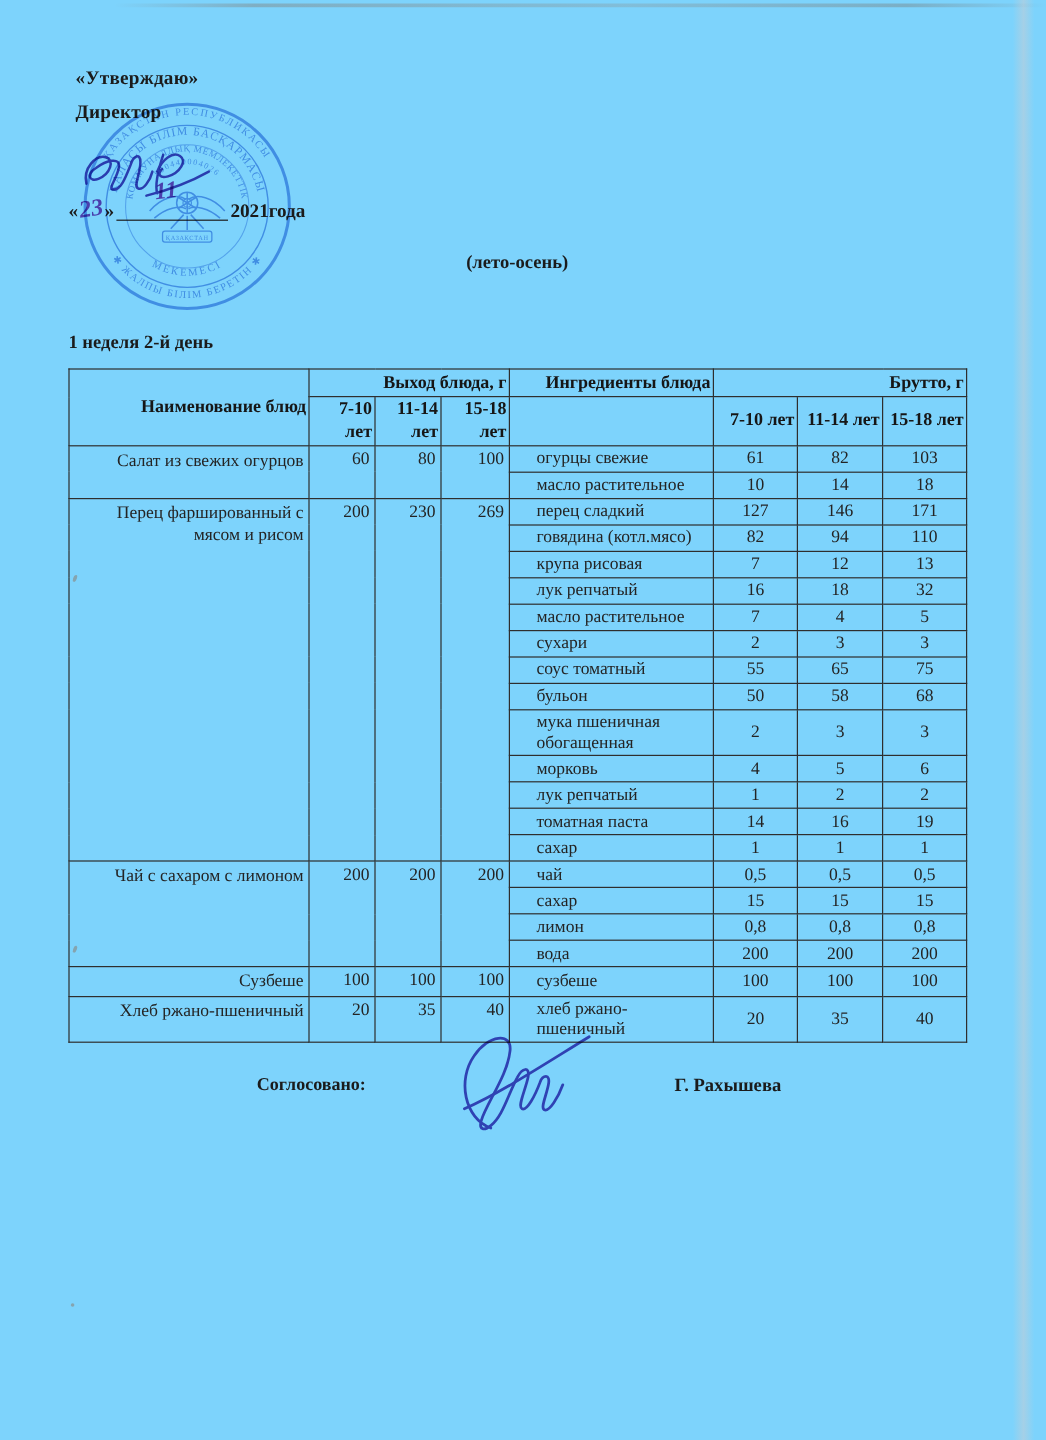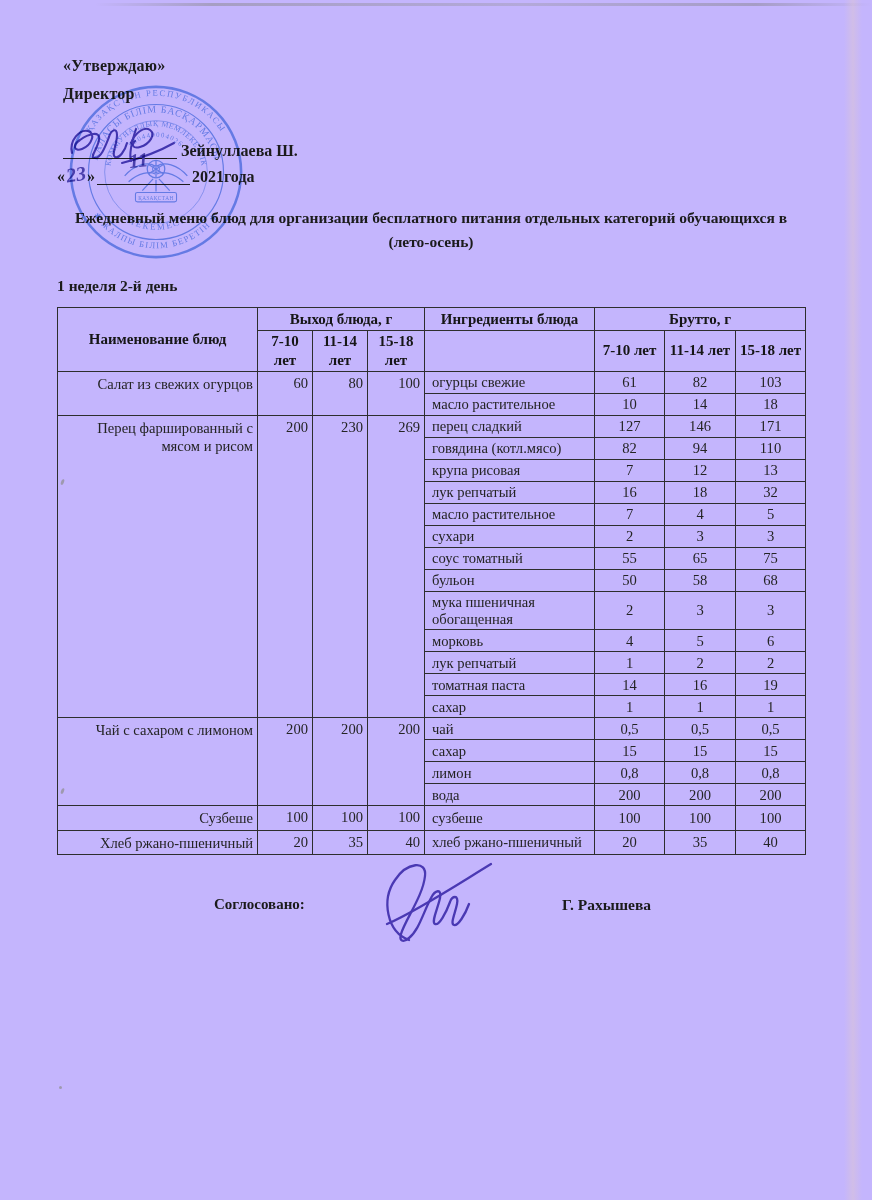--- a/index.html
+++ b/index.html
@@ -1,19 +1,19 @@
 <!DOCTYPE html>
 <html><head>
 <meta charset="utf-8">
 <title>Document</title>
 <style>
   html,body{margin:0;padding:0;background:#e9e9e7;}
   .page{
     position:relative;width:872px;height:1200px;margin:0 auto;
-    background:#c4b5fd;overflow:hidden;
+    background:#7dd3fc;overflow:hidden;
     font-family:"Liberation Serif","DejaVu Serif",serif;
     color:#262626;
   }
   
   .scan-edge{position:absolute;left:95px;top:3px;width:777px;height:3px;
     background:linear-gradient(90deg,rgba(120,120,115,0),rgba(130,130,125,.45) 15%,rgba(140,140,135,.3) 55%,rgba(120,120,115,.4) 85%,rgba(120,120,115,0));
     border-radius:2px;}
   .scan-streak{position:absolute;left:844px;top:0;width:18px;height:1200px;
     background:linear-gradient(90deg,rgba(228,198,192,0),rgba(229,203,196,.38),rgba(228,198,192,0));}
   .speck{position:absolute;background:#8a8a86;opacity:.65;border-radius:60% 40% 55% 45%;}
@@ -40,50 +40,46 @@
   
   .title-block{position:absolute;left:57px;top:206px;width:748px;text-align:center;
     font-weight:bold;font-size:15.5px;line-height:23px;color:#1b1b1b;z-index:2;}
   .season{margin-top:1px;}
   .week-day{position:absolute;left:57px;top:277px;font-weight:bold;font-size:15.5px;color:#1b1b1b;z-index:2;text-align:center;}
   
   table.menu{position:absolute;left:57px;top:307px;width:748px;border-collapse:collapse;
     table-layout:fixed;z-index:2;font-size:14.6px;color:#242424;}
   table.menu,table.menu th,table.menu td{border:1px solid #2e2e2e;}
   table.menu{border-width:1.6px;}
-  table.menu th{font-weight:bold;font-size:15px;color:#161616;padding:1px 2px;line-height:1.25;text-align:center;vertical-align:middle;}
+  table.menu th{font-weight:bold;font-size:15px;color:#161616;padding:1px 2px;line-height:1.25;text-align:right;vertical-align:middle;}
   thead tr.h1 th{height:20px;}
   thead tr.h2 th{height:34px;}
   table.menu td{padding:2.5px 4px 1.5px;line-height:1.15;height:17px;vertical-align:middle;}
   table.menu td.dish{vertical-align:top;text-align:right;padding-left:5px;line-height:1.3;padding-top:3px;}
-  table.menu td.ing{text-align:left;padding-left:7px;}
+  table.menu td.ing{text-align:left;padding-left:22px;}
   table.menu td.num{text-align:center;}
   table.menu td.numtop{text-align:right;vertical-align:top;padding-top:3px;}
   
   .agreed-label{position:absolute;left:214px;top:896px;font-weight:bold;font-size:15px;color:#1b1b1b;z-index:2;}
   .agreed-name{position:absolute;left:562px;top:896px;font-weight:bold;font-size:15.5px;color:#1b1b1b;z-index:2;}
 </style>
 </head>
 <body>
 
 <div class="page">
 
   <div class="scan-edge"></div>
   <div class="scan-streak"></div>
   <div class="speck s1"></div>
   <div class="speck s2"></div>
   <div class="speck s3"></div>
 
   <div class="appr l1">«Утверждаю»</div>
   <div class="appr l2">Директор</div>
 
-  <div class="sig-line">
-    <span class="blank sig-blank"></span>
-    <span>Зейнуллаева Ш.</span>
-  </div>
 
   <div class="date-line">
     <span>«</span><span class="hw hw-day">23</span><span>»</span><span class="blank date-blank"><span class="hw hw-month">11</span></span><span>2021года</span>
   </div>
 
   <svg class="stamp" viewBox="-92 -92 184 184">
     <defs>
       <path id="arcTopOuter" d="M -78 0 A 78 78 0 0 1 78 0"></path>
       <path id="arcBotOuter" d="M -78 0 A 78 78 0 0 0 78 0"></path>
       <path id="arcTopMid" d="M -61 0 A 61 61 0 0 1 61 0"></path>
@@ -129,21 +125,20 @@
   <svg class="hsig" viewBox="0 0 118 52">
     <g fill="none" stroke="#4d41ad" stroke-width="2.1" stroke-linecap="round" opacity="0.95">
       <path d="M8 32 C5 19 16 8 24 10 C32 12 28 24 18 28 C10 31 8 24 16 19 C24 13 37 9 35 19 C33 29 25 37 31 37 C37 37 41 26 45 16 C47 9 53 6 53 14 C53 24 47 34 51 36 C55 38 61 30 63 22"></path>
       <path d="M72 8 C68 20 65 33 67 40"></path>
       <path d="M67 22 C71 12 80 5 86 9 C92 13 86 23 76 26 C69 28 67 24 71 20"></path>
       <path d="M58 42 C74 38 94 31 110 22"></path>
     </g>
   </svg>
 
   <div class="title-block">
-    <div>Ежедневный меню блюд для организации бесплатного питания отдельных категорий обучающихся в</div>
     <div class="season">(лето-осень)</div>
   </div>
   <div class="week-day">1 неделя 2-й день</div>
 
   <table class="menu">
     <colgroup>
       <col style="width:200px">
         <col style="width:55px">
         <col style="width:55px">
         <col style="width:57px">

